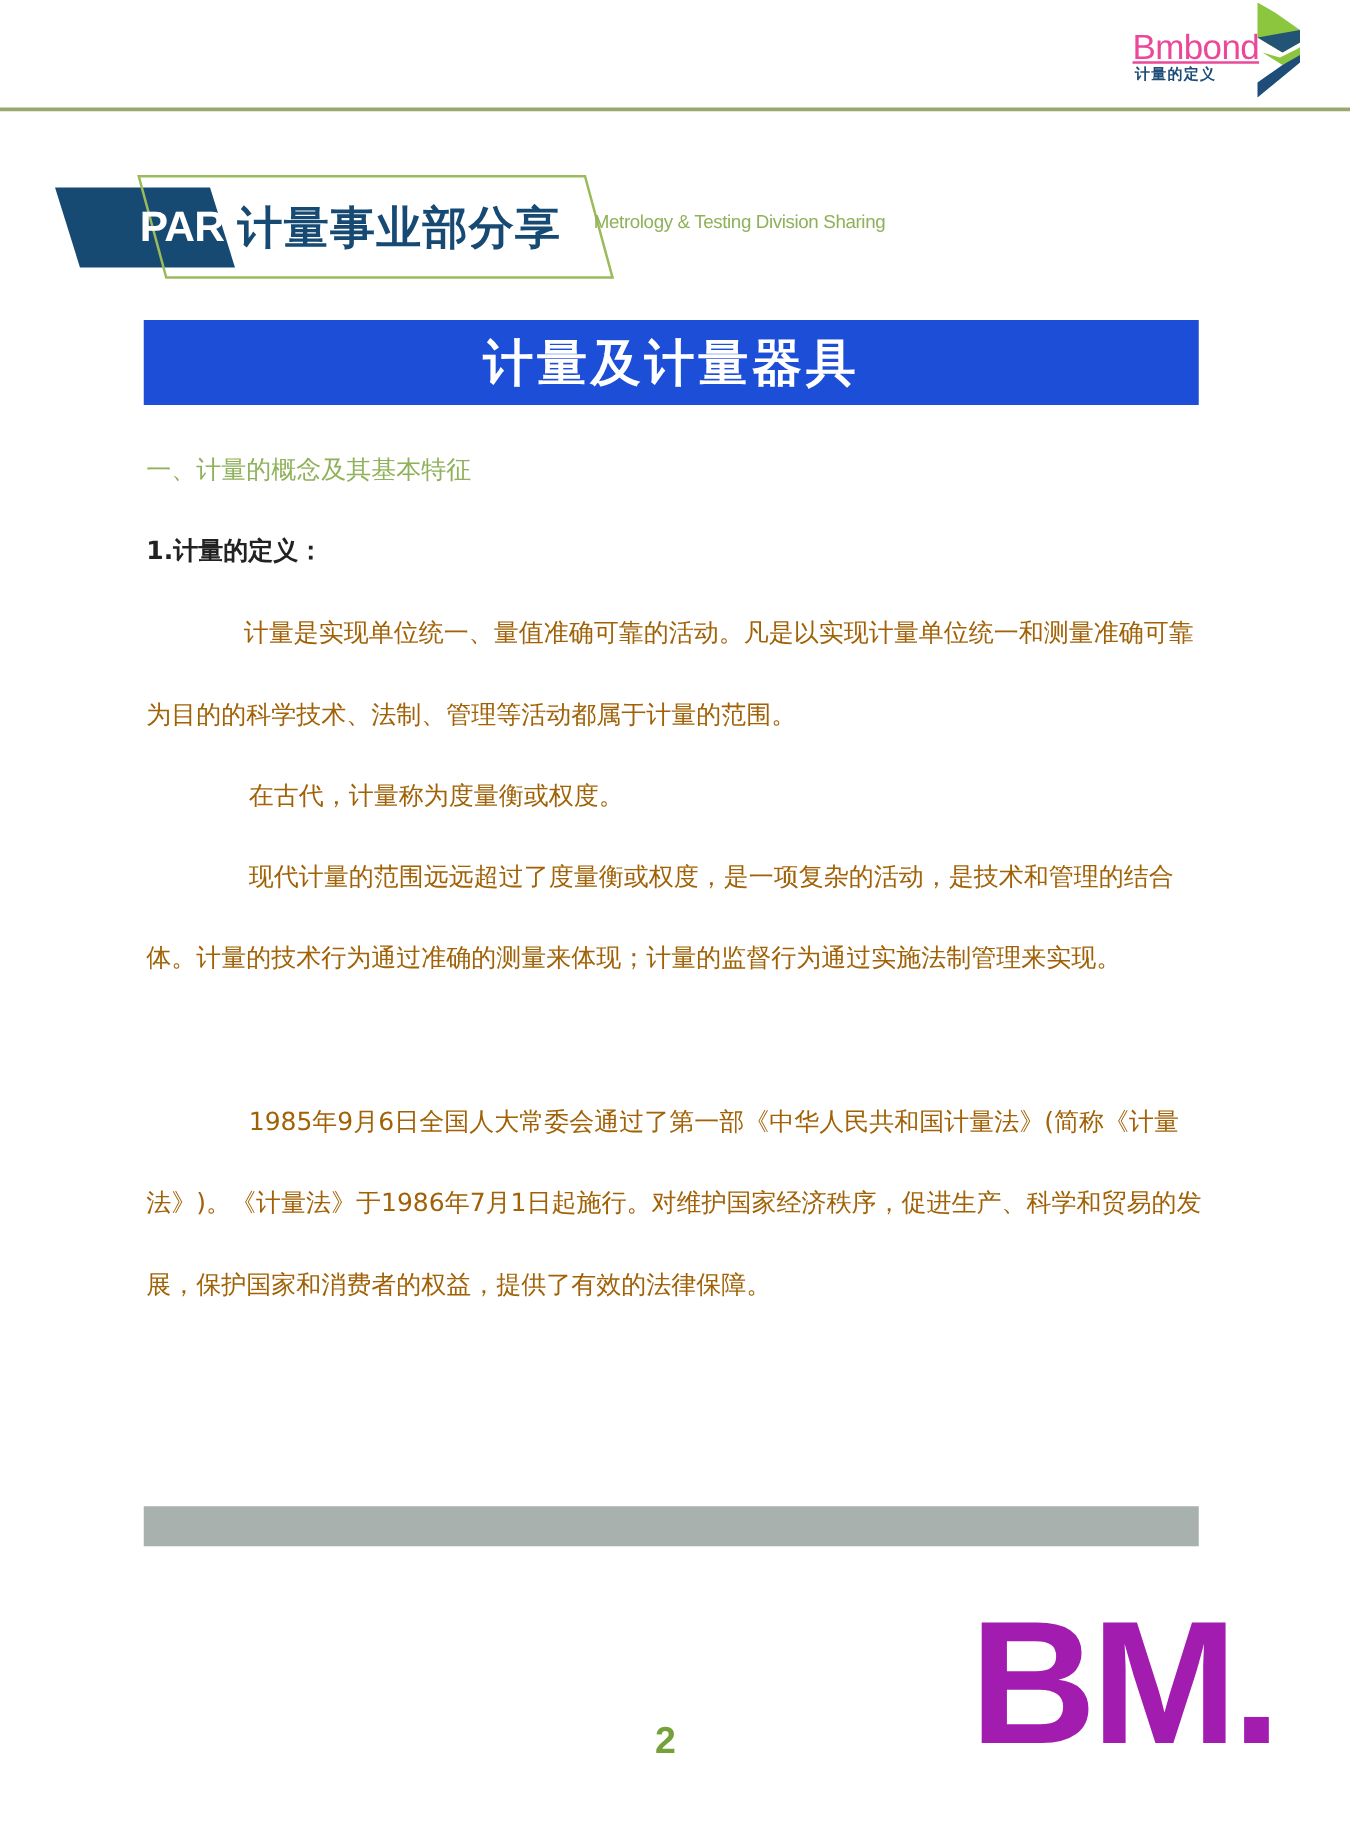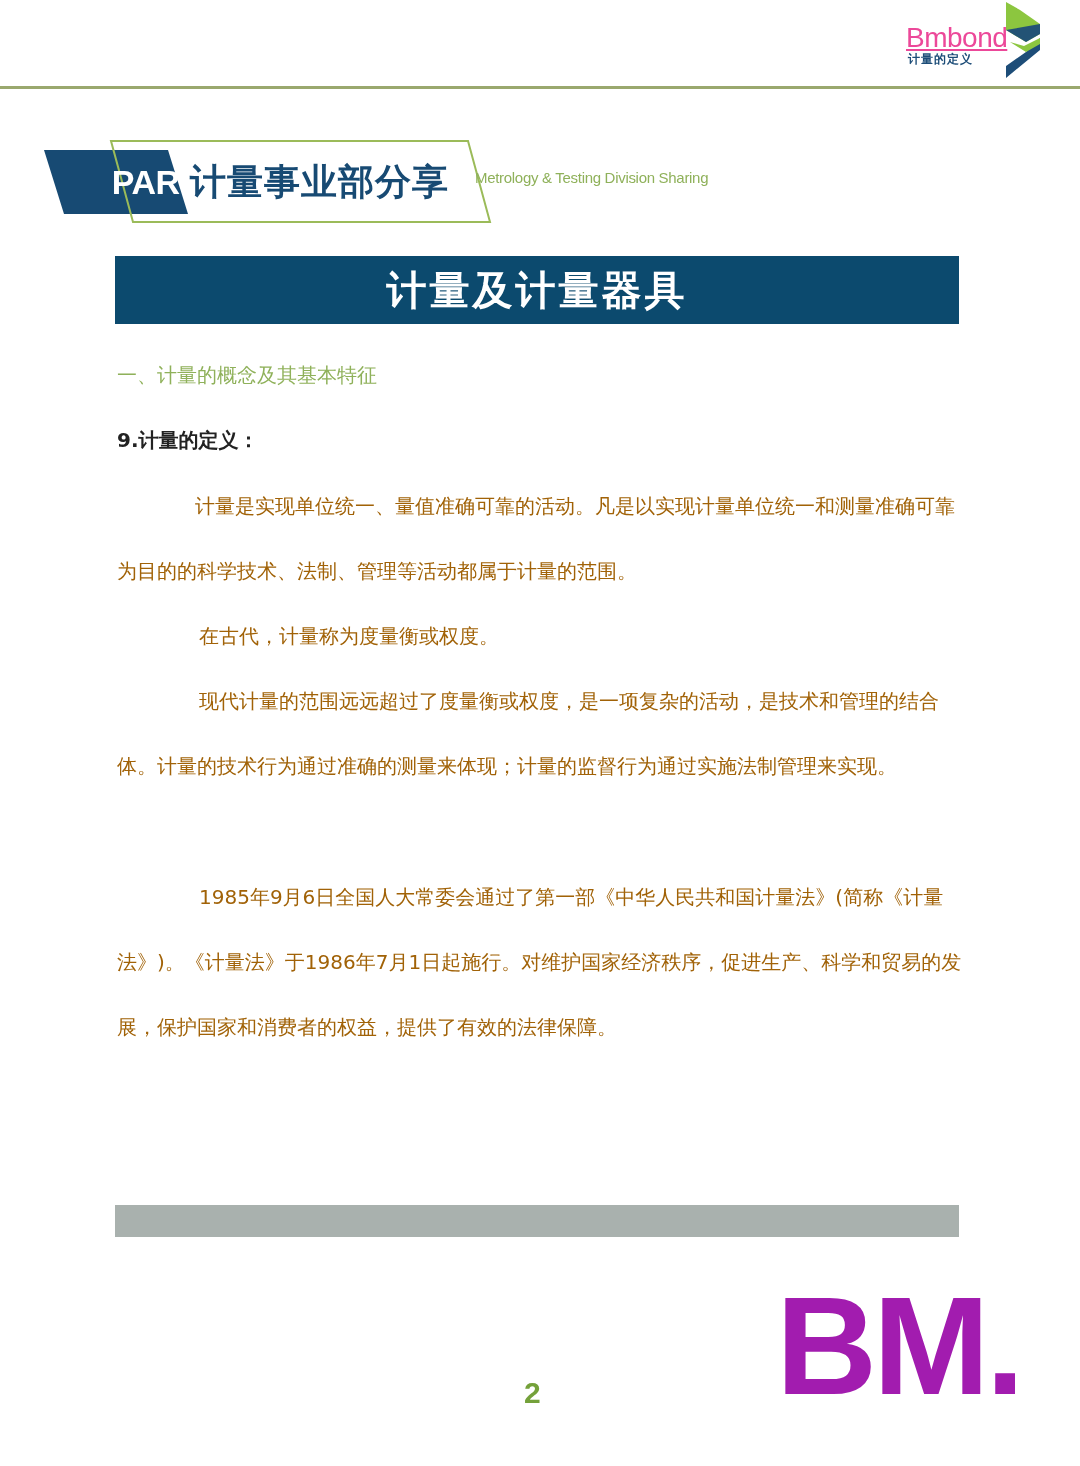--- a/index.html
+++ b/index.html
@@ -36,21 +36,21 @@
       font-size: 36px; font-weight: bold; color: #174a73; z-index: 2; letter-spacing: 1px;
     }
     .part-sub {
       position: absolute; left: 435px; top: 31px;
       font-family: "Liberation Sans", sans-serif; font-size: 15px; color: #8fb15a; z-index: 2;
       letter-spacing: -0.3px;
     }
 
     .title-bar {
       position: absolute; left: 115px; top: 256px; width: 844px; height: 68px;
-      background: #0c4a6e; display: flex; align-items: center; justify-content: center;
+      background: #1d4ed8; display: flex; align-items: center; justify-content: center;
     }
     .title-bar span {
       color: #ffffff; font-size: 40px; font-weight: bold; letter-spacing: 3px;
     }
 
     .section-heading {
       position: absolute; left: 117px; top: 362px;
       font-size: 20px; color: #8fb15a;
     }
     .sub-heading {
@@ -101,21 +101,21 @@
   <div class="part-tag">PART2</div>
   <div class="part-title">计量事业部分享</div>
   <div class="part-sub">Metrology &amp; Testing Division Sharing</div>
 </div>
 
 <div class="title-bar">
   <span>计量及计量器具</span>
 </div>
 
 <div class="section-heading">一、计量的概念及其基本特征</div>
-<div class="sub-heading">9.计量的定义：</div>
+<div class="sub-heading">1.计量的定义：</div>
 
 <div class="para" style="top:474px"><span class="indent"></span><span>计量是实现单位统一、量值准确可靠的活动。凡是以实现计量单位统一和测量准确可靠为目的的科学技术、法制、管理等活动都属于计量的范围。</span></div>
 <div class="para" style="top:604px"><span class="indent" style="width:82px"></span><span>在古代，计量称为度量衡或权度。</span></div>
 <div class="para" style="top:669px"><span class="indent" style="width:82px"></span><span>现代计量的范围远远超过了度量衡或权度，是一项复杂的活动，是技术和管理的结合体。计量的技术行为通过准确的测量来体现；计量的监督行为通过实施法制管理来实现。</span></div>
 <div class="para" style="top:865px"><span class="indent" style="width:82px"></span><span>1985年9月6日全国人大常委会通过了第一部《中华人民共和国计量法》(简称《计量法》)。《计量法》于1986年7月1日起施行。对维护国家经济秩序，促进生产、科学和贸易的发展，保护国家和消费者的权益，提供了有效的法律保障。</span></div>
 
 <div class="footer-bar"></div>
 <div class="page-number">2</div>
 <div class="watermark">BM.</div>
 

